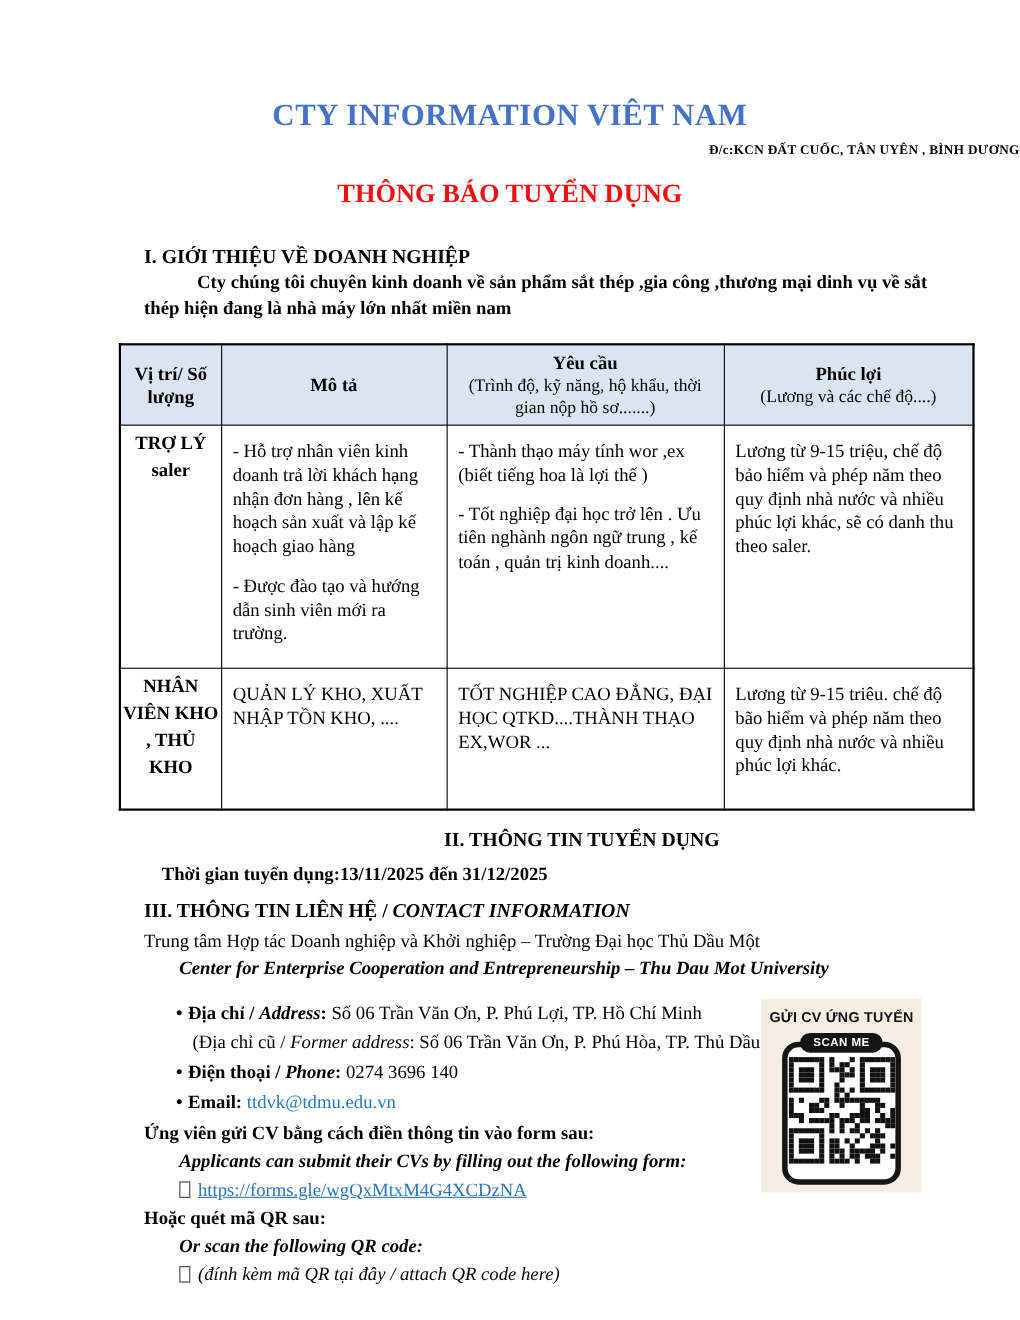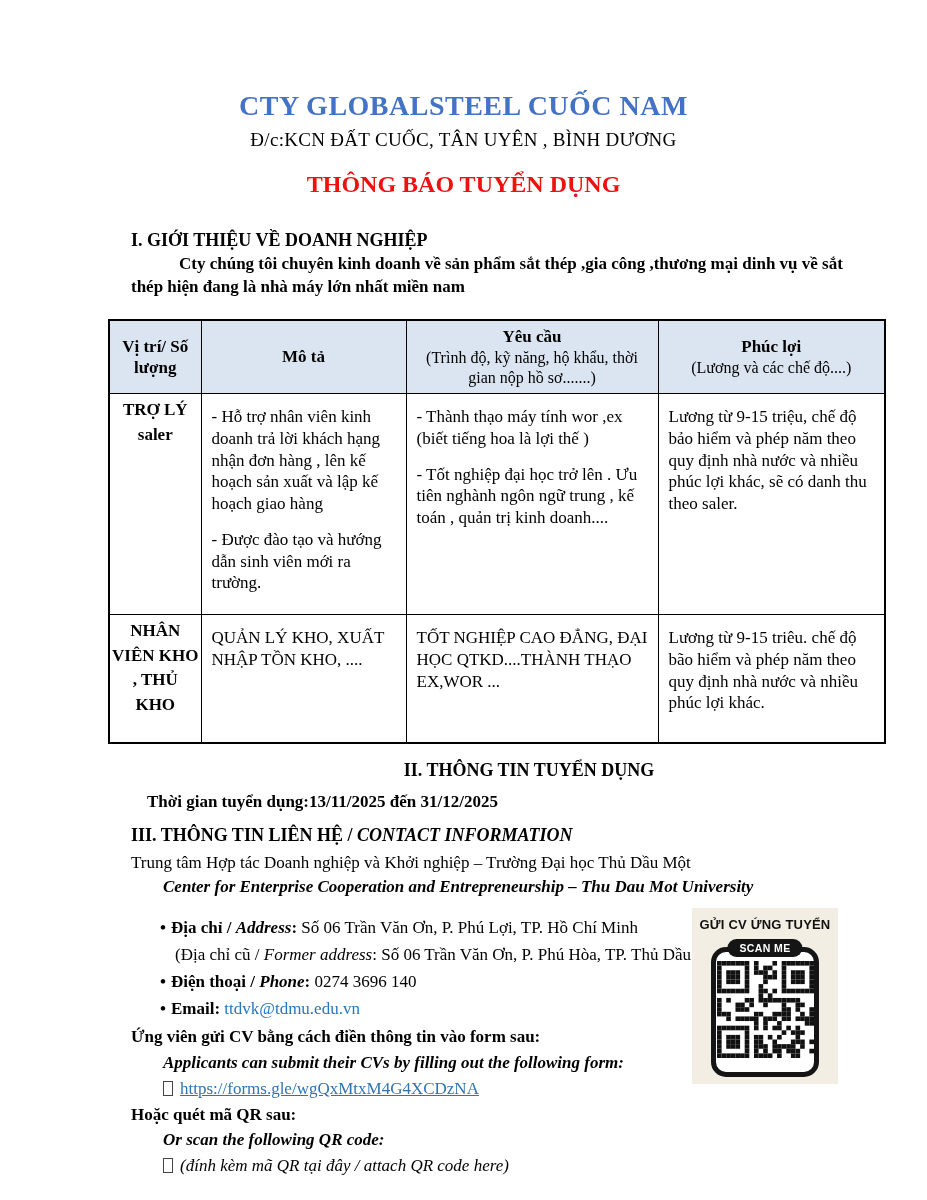--- a/index.html
+++ b/index.html
@@ -6,21 +6,21 @@
   body { background:#fff; }
   .page {
     position:relative; width:927px; height:1200px; background:#ffffff;
     font-family:"Liberation Serif","DejaVu Serif",serif; color:#000; overflow:hidden;
   }
   
   .company-name {
     padding-top:90px; text-align:center; font-size:28px; font-weight:bold;
     color:#4472c4; letter-spacing:0.5px;
   }
-  .company-address { text-align:center; font-size:19px; margin-top:7px; letter-spacing:0.3px; }
+  .company-address { text-align:right; font-size:12px; margin-top:7px; letter-spacing:0.3px;font-weight:bold; }
   .announcement-title {
     text-align:center; font-size:24px; font-weight:bold; color:#ef1010; margin-top:20px;
   }
   
   .sec1-heading { margin:32px 45px 0 131px; font-size:18px; font-weight:bold; }
   .sec1-body { margin:2px 50px 0 131px; font-size:17px; line-height:1.35; text-indent:48px;font-weight:bold; }
   
   table.job-table {
     margin:20px 0 0 108px; width:776px; border-collapse:collapse;
     border:2px solid #000000; table-layout:fixed;
@@ -82,21 +82,21 @@
     padding:3px 12px; border-radius:11px; white-space:nowrap; letter-spacing:0.4px;
   }
   .qr-code { margin-top:9px; }
   .qr-code svg { fill:#111; }
 </style>
 </head>
 <body>
 
 <div class="page">
 
-  <div class="company-name">CTY GLOBALSTEEL CUỐC NAM</div>
+  <div class="company-name">CTY INFORMATION VIÊT NAM</div>
   <div class="company-address">Đ/c:KCN ĐẤT CUỐC, TÂN UYÊN , BÌNH DƯƠNG</div>
   <div class="announcement-title">THÔNG BÁO TUYỂN DỤNG</div>
 
   <div class="sec1-heading">I.  GIỚI THIỆU VỀ DOANH NGHIỆP</div>
   <div class="sec1-body">Cty chúng tôi chuyên kinh doanh về sản phẩm sắt thép ,gia công ,thương mại dinh vụ về sắt thép hiện đang là nhà máy lớn nhất miền nam</div>
 
   <table class="job-table">
     <colgroup>
         <col class="c1">
         <col class="c2">

